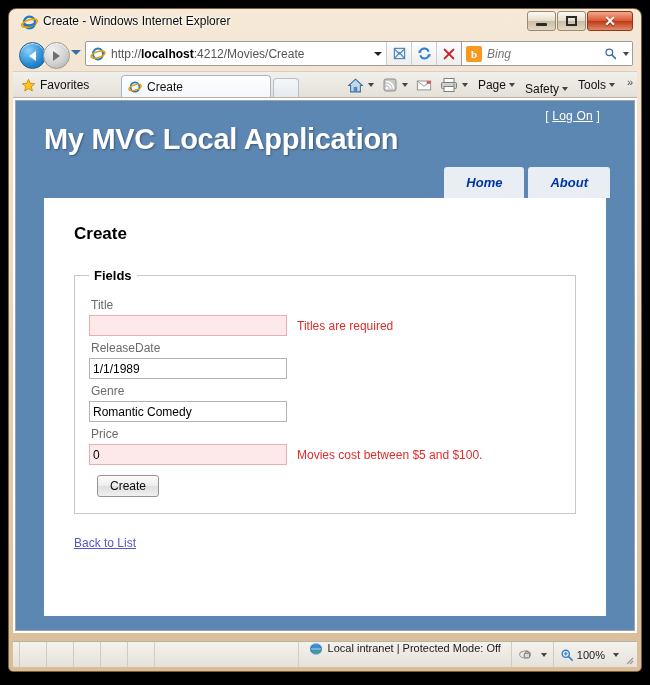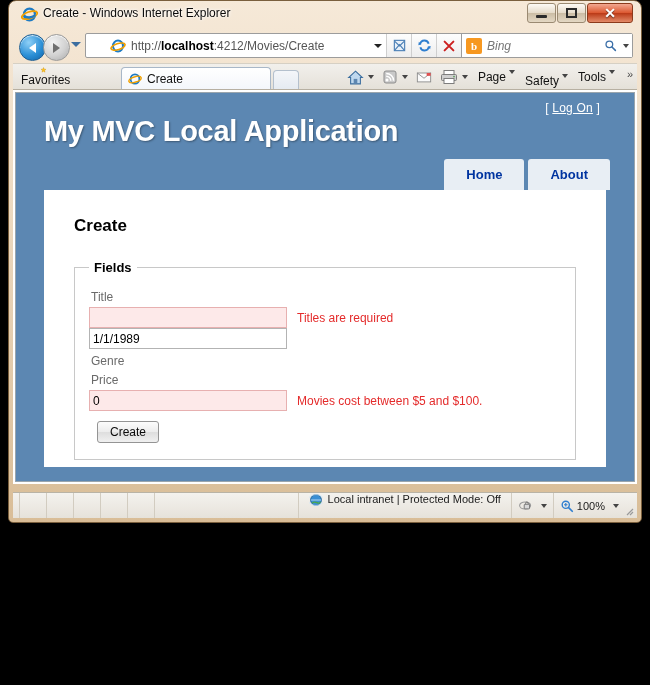--- a/index.html
+++ b/index.html
@@ -11,23 +11,23 @@
     width: 650px;
     height: 685px;
     font-family: "Liberation Sans", sans-serif;
     overflow: hidden;
   }
 
   
   #window {
     position: absolute;
     left: 8px;
-    top: 0;
+    top: 8px;
     width: 634px;
-    height: 523px;
+    height: 664px;
     border-radius: 8px 8px 5px 5px;
     background: linear-gradient(to bottom, #f6e9d8 0%, #ecd9c0 40%, #d9bd97 100%);
     border: 1px solid #7a5f3d;
     box-shadow: 0 0 6px rgba(0,0,0,0.8);
     box-sizing: border-box;
     overflow: hidden;
   }
   #frame-inner {
     position: absolute;
     left: 4px;
@@ -145,21 +145,20 @@
     position: absolute;
     left: 72px; top: 4px;
     right: 4px;
     height: 25px;
     background: #ffffff;
     border: 1px solid #9c9c9c;
     border-radius: 2px;
     display: flex;
     align-items: center;
     box-sizing: border-box;
-    padding-left: 20px;
   }
   #addr-icon { width: 16px; height: 16px; margin-left: 4px; flex: none; }
   #addr-url {
     flex: 1;
     font-size: 12px;
     color: #555;
     margin-left: 5px;
     white-space: nowrap;
     overflow: hidden;
   }
@@ -229,21 +228,20 @@
     background: linear-gradient(to bottom,#f2f0ec,#e4e0d8);
     border-top: 1px solid #d6d0c4;
   }
   #fav-btn {
     position: absolute;
     left: 8px; top: 3px;
     display: flex; align-items: center;
     font-size: 12px;
     color: #111;
     height: 20px;
-    flex-direction: column;
   }
   #fav-btn .star { margin-right: 4px; line-height: 1; }
   #tabstrip {
     position: absolute;
     left: 108px; top: 3px;
     display: flex;
     align-items: flex-end;
     height: 23px;
   }
   .tab {
@@ -272,21 +270,21 @@
   }
   #cmdicons {
     position: absolute;
     right: 18px; top: 3px;
     display: flex;
     align-items: center;
     height: 20px;
     font-size: 12px;
     color: #111;
   }
-  #cmdicons .ci { display: flex; margin-right: 4px; }
+  #cmdicons .ci { display: flex; align-items: center; margin-right: 4px; }
   .cmdlabel { margin-right: 3px; }
   #chevrons {
     position: absolute;
     right: 4px; top: 4px;
     font-size: 11px;
     color: #4a4a4a;
   }
 
   
   #viewport {
@@ -339,20 +337,21 @@
     color: #ffffff;
     text-shadow: 1px 1px 2px rgba(0,0,0,0.35);
     letter-spacing: -0.3px;
   }
   #menu {
     position: absolute;
     right: 24px;
     bottom: 0px;
     display: flex;
     gap: 4px;
+    font-style: italic;
   }
   .menu-item {
     background: #e8eef4;
     padding: 8px 22px;
     font-size: 13px;
     font-weight: bold;
     color: #0034a0;
     border-radius: 3px 3px 0 0;
   }
   #content {
@@ -650,25 +649,29 @@
 
             <fieldset id="fields">
               <legend>Fields</legend>
 
               <div class="field-label">Title</div>
               <div class="field-row">
                 <input class="txt error" type="text" value="" style="">
                 <span class="err-msg">Titles are required</span>
               </div>
 
+              <div class="field-label">ReleaseDate</div>
               <div class="field-row">
                 <input class="txt" type="text" value="1/1/1989" style="">
               </div>
 
               <div class="field-label">Genre</div>
+              <div class="field-row">
+                <input class="txt" type="text" value="Romantic Comedy" style="">
+              </div>
 
               <div class="field-label">Price</div>
               <div class="field-row">
                 <input class="txt error" type="text" value="0" style="">
                 <span class="err-msg">Movies cost between $5 and $100.</span>
               </div>
 
               <div id="submit-row">
                 <button class="submit" type="button">Create</button>
               </div>

